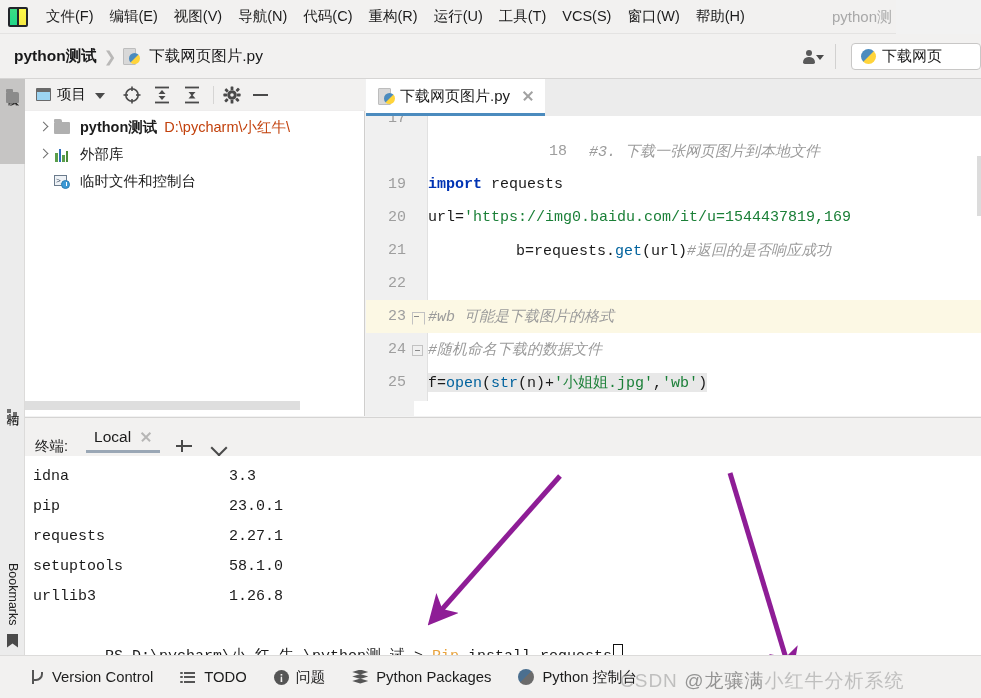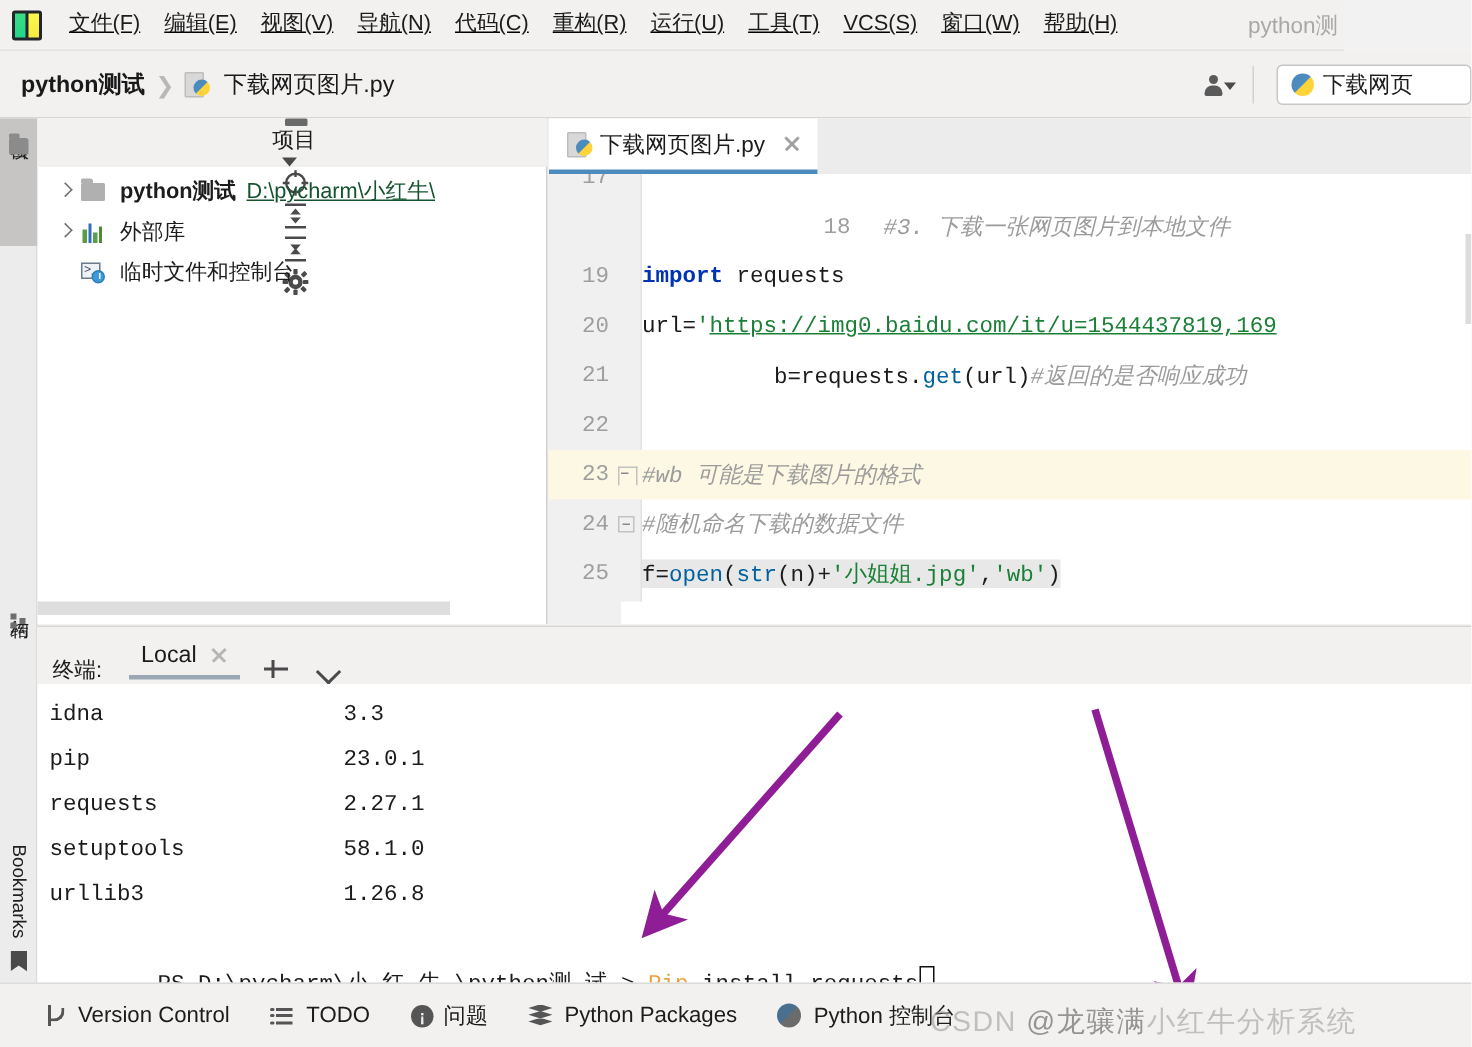--- a/index.html
+++ b/index.html
@@ -16,21 +16,20 @@
     width: 981px; height: 698px;
     background: #f2f2f2;
   }
 
   
   .menubar {
     position: absolute; left: 0; top: 0; width: 896px; height: 34px;
     background: #f2f1f0;
     display: flex; align-items: center;
     border-bottom: 1px solid #e4e3e2;
-    text-decoration: underline;
   }
   .pc-logo {
     width: 20px; height: 20px; margin-left: 8px; margin-right: 10px;
     background: linear-gradient(135deg,#22252a 0%,#22252a 100%);
     border-radius: 2px; position: relative; flex: 0 0 auto;
   }
   .pc-logo:before {
     content: ""; position: absolute; left: 2px; top: 2px;
     width: 7px; height: 16px;
     background: linear-gradient(180deg,#3ddc84 0%,#21d789 100%);
@@ -151,21 +150,20 @@
 
   
   .project-panel {
     position: absolute; left: 25px; top: 79px; width: 340px; height: 337px;
     background: #ffffff; border-right: 1px solid #cfcecd;
   }
   .pp-toolbar {
     position: absolute; left: 0; top: 0; width: 340px; height: 32px;
     background: #f2f1f0; display: flex; align-items: center; padding-left: 11px;
     border-bottom: 1px solid #eeeded;
-    flex-direction: column;
   }
   .pp-tab-ico {
     width: 15px; height: 13px; background: #9cd4f2;
     border: 1.6px solid #6a6a6a; border-top-width: 4px; border-radius: 1px;
     margin-right: 6px;
   }
   .pp-title { font-size: 14.5px; color: #1c1c1c; margin-right: 9px; }
   .pp-caret {
     width:0;height:0;border-left:5px solid transparent;border-right:5px solid transparent;
     border-top:6px solid #4a4a4a; margin-right: 16px; margin-top:2px;
@@ -216,21 +214,21 @@
   }
   .scratch-ico .clk {
     position:absolute; right:0; bottom:0; width:9px;height:9px; border-radius:50%;
     background:#3d9ad6; border:1px solid #2b7fb5;
   }
   .scratch-ico .clk:after {
     content:""; position:absolute; left:3.5px; top:1.5px; width:1px;height:3.5px;
     background:#fff;
   }
   .tree-bold { font-weight: bold; }
-  .tree-path { color: #14532d; margin-left: 7px; text-decoration: underline; }
+  .tree-path { color: #c2410c; margin-left: 7px; }
 
   .pp-hscroll {
     position: absolute; left: 0; bottom: 6px; width: 275px; height: 9px;
     background: #dedede; border-radius: 0;
   }
 
   
   .editor-area {
     position: absolute; left: 366px; top: 79px; width: 615px; height: 337px;
     background: #ffffff;
@@ -292,21 +290,21 @@
   .foldbox.tri:before {
     content:""; position:absolute; left:0; top:0; width:11px;height:11px;
     border:1px solid #c2c2c2; border-bottom-color:transparent;
   }
   .codetext {
     font-family: "Liberation Mono", monospace; font-size: 15px;
     white-space: pre; color: #1b1b1b; letter-spacing: 0px;
   }
   .tok-kw { color: #0033b3; font-weight: bold; }
   .tok-str { color: #1a7f37; }
-  .tok-url { color: #1a7f37; text-decoration: underline; }
+  .tok-url { color: #1a7f37; }
   .tok-com { color: #9b9b9b; font-style: italic; }
   .tok-fn  { color: #00629d; }
   .tok-plain { color: #1b1b1b; }
   .sel-line { background: #e8e8e8; }
 
   
   .term-panel {
     position: absolute; left: 25px; top: 417px; width: 956px; height: 238px;
     background: #ffffff; border-top: 1px solid #d5d4d3;
   }

